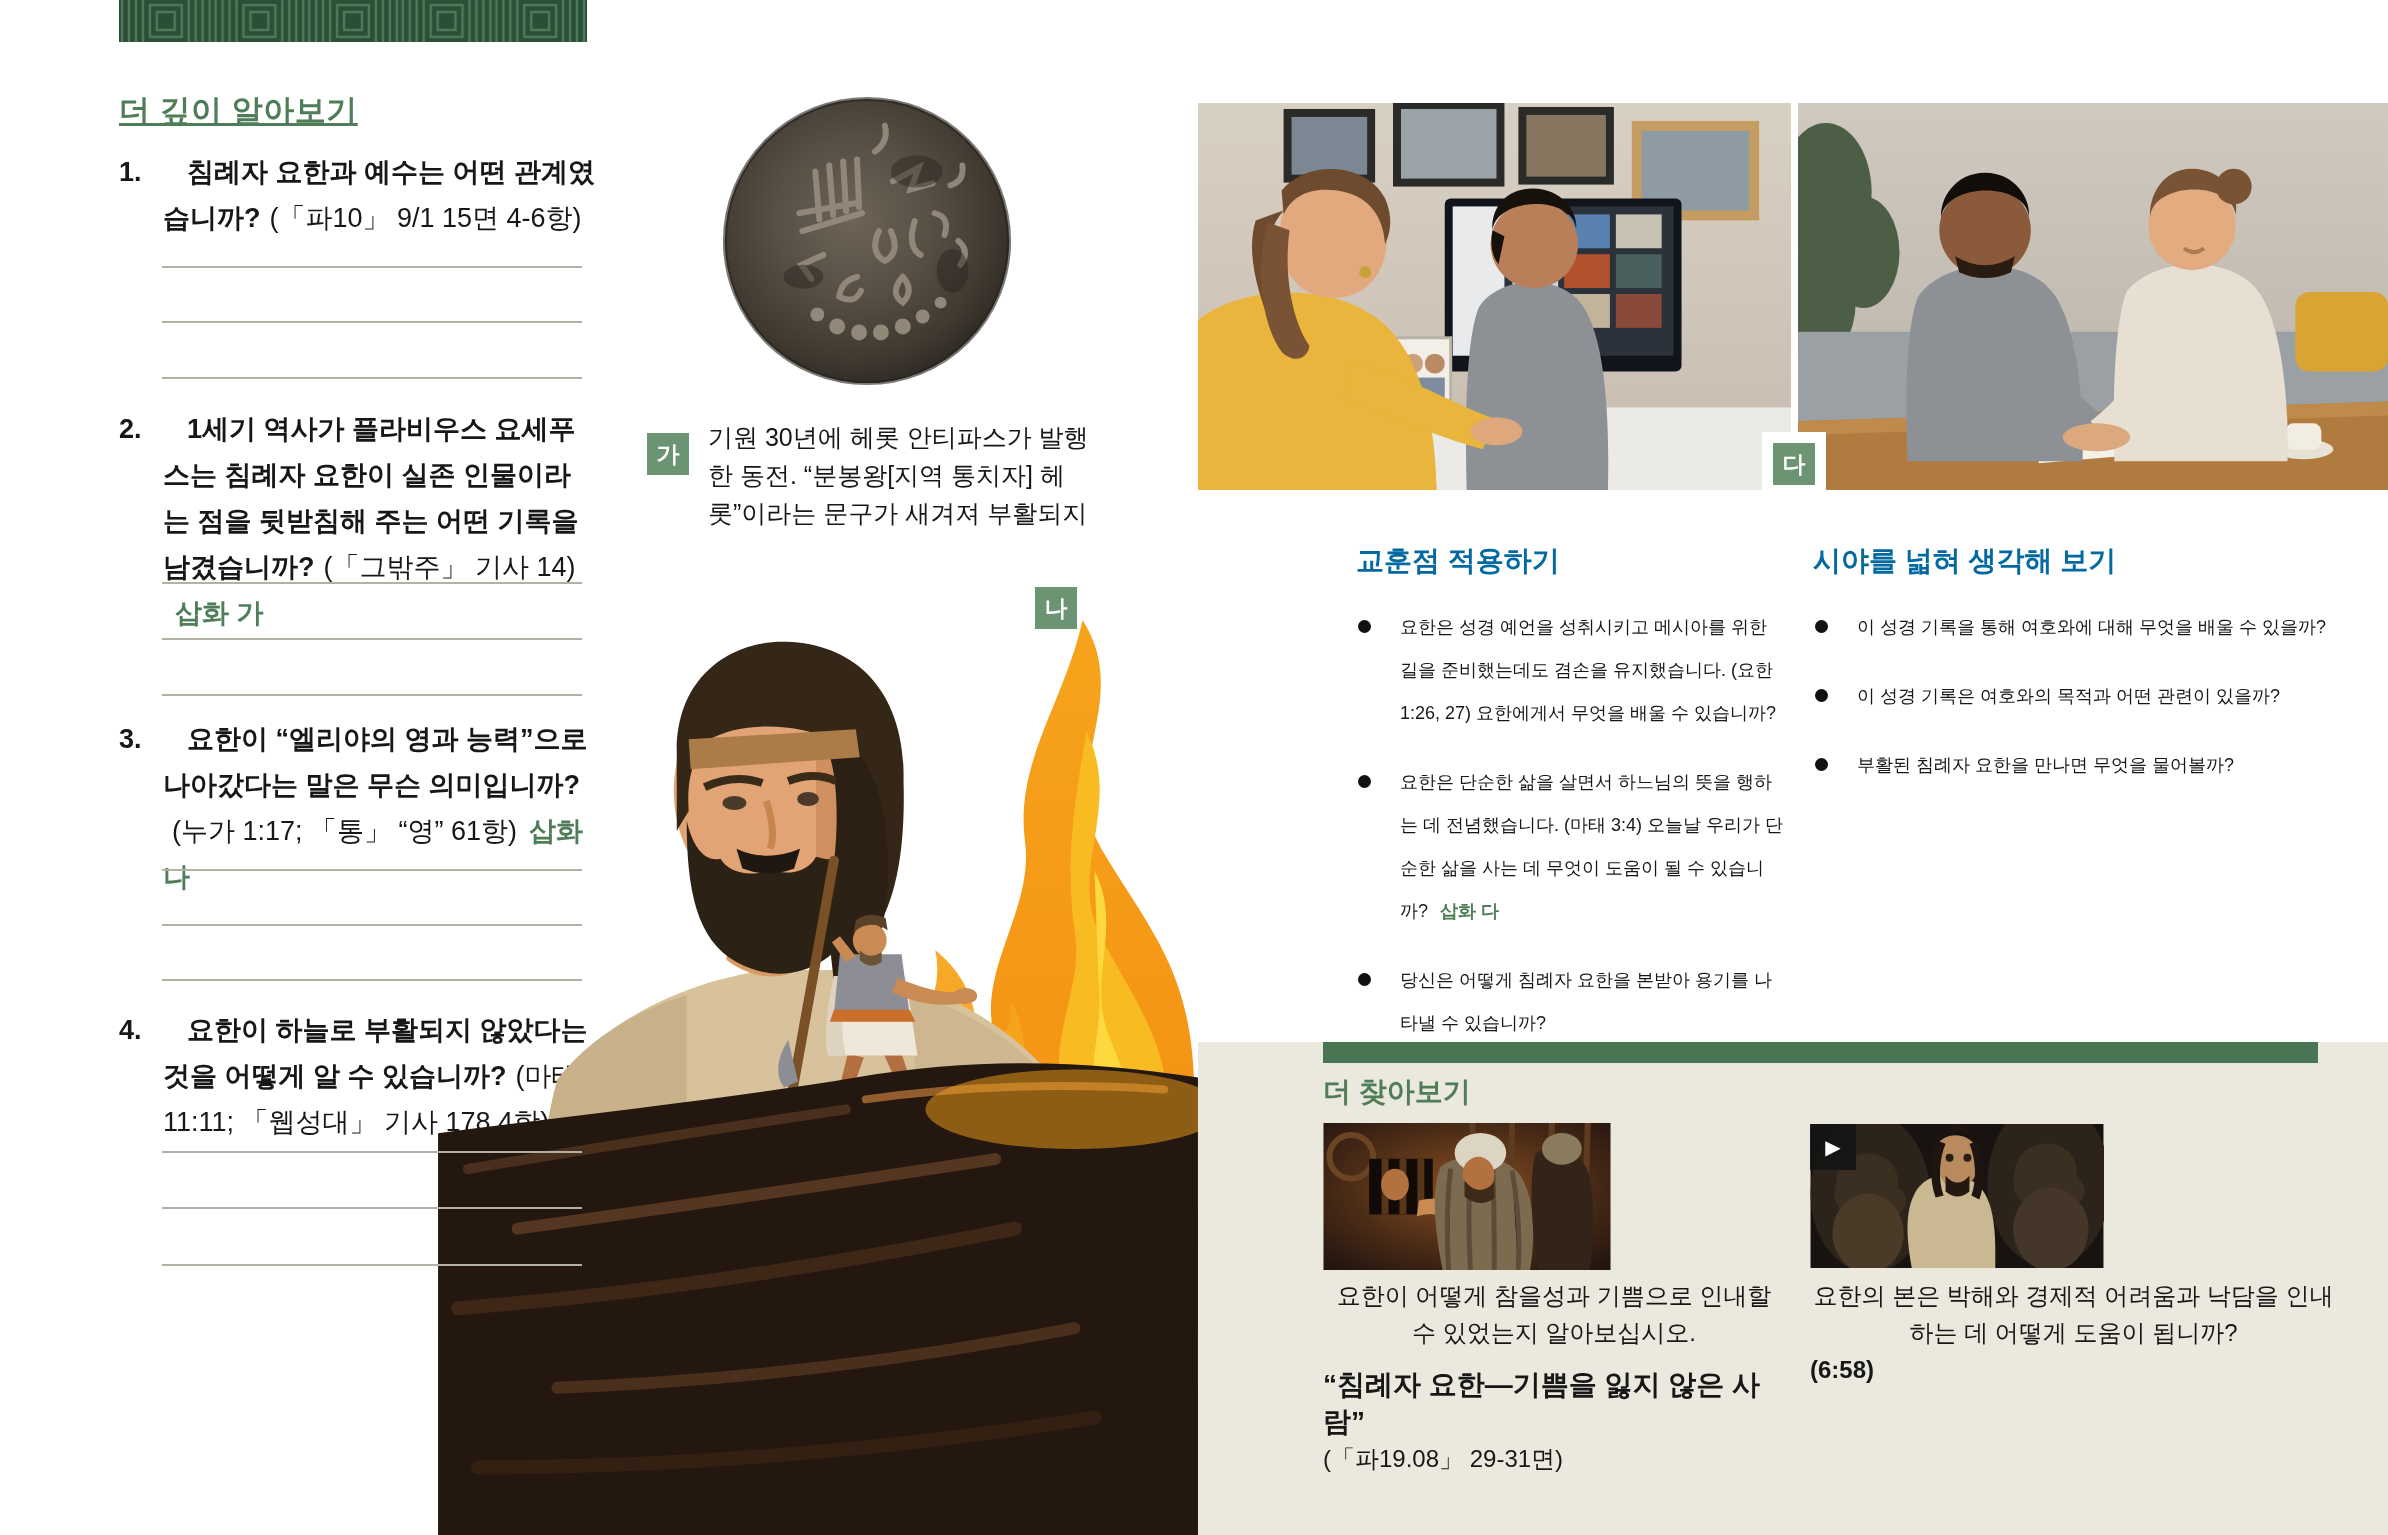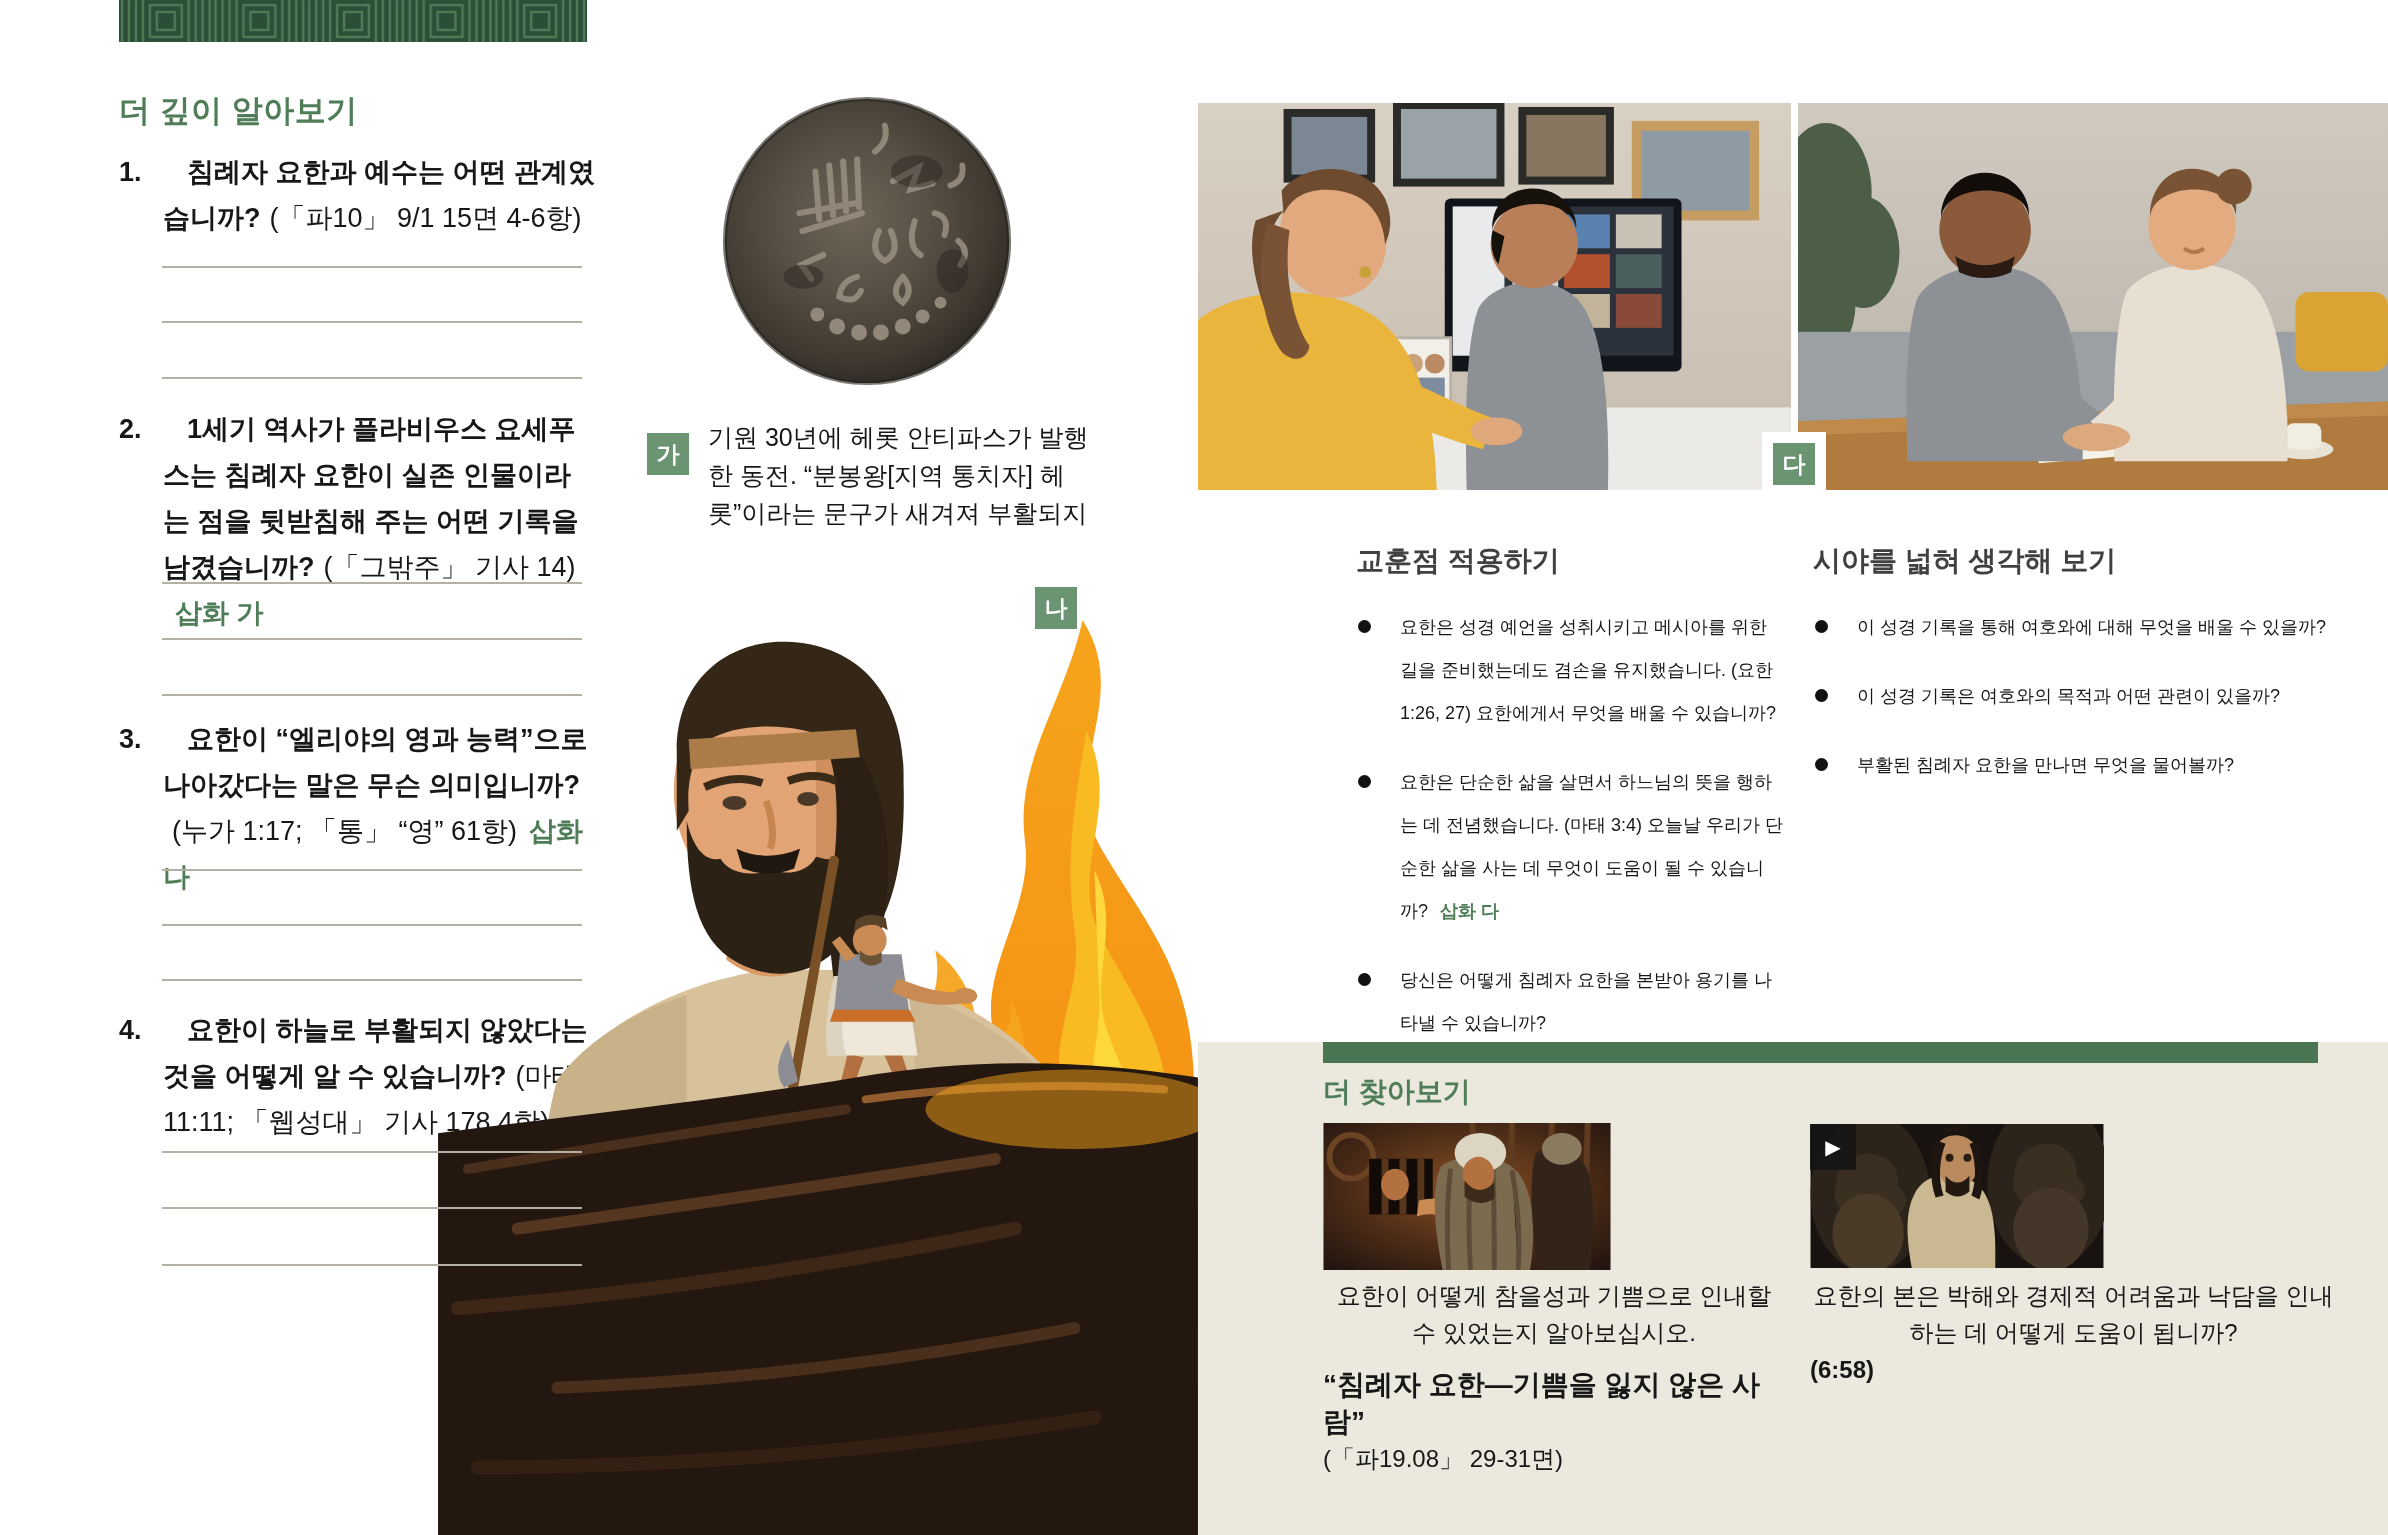--- a/index.html
+++ b/index.html
@@ -4,39 +4,39 @@
 <style>
   html,body{margin:0;padding:0;background:#ffffff;}
   .page{position:relative;width:2388px;height:1535px;background:#ffffff;overflow:hidden;
         font-family:"Liberation Sans","DejaVu Sans",sans-serif;color:#171717;}
   .abs{position:absolute;}
 
   
   .band{left:119px;top:0;width:468px;height:42px;}
 
   
-  .study-title{left:119px;top:90px;font-size:31px;font-weight:700;color:#4f7d58;letter-spacing:0.5px;}
+  .study-title{left:119px;top:90px;font-size:31px;font-weight:700;color:#4f7d58;letter-spacing:0.5px;text-decoration:underline;}
   .q{position:absolute;left:119px;width:476px;display:flex;font-size:27px;line-height:46px;}
   .qnum{width:44px;flex:none;font-weight:700;}
   .qtext{flex:1;}
   .qbold{font-weight:700;margin-left:24px;}
   .qref{margin-left:9px;text-align:center;}
   .qtag{margin-left:12px;font-weight:700;color:#4f7d58;}
   .ansline{position:absolute;left:162px;width:420px;height:0;border-top:2px solid #b4b0a6;z-index:5;}
 
   
   .glabel{display:flex;align-items:center;justify-content:center;width:42px;height:42px;
           background:#6b9473;color:#ffffff;font-size:23px;font-weight:700;z-index:6;}
   .glabel-frame{display:flex;align-items:center;justify-content:center;width:64px;height:64px;
           background:#ffffff;z-index:6;}
 
   .coin-caption{left:708px;top:418px;width:394px;font-size:25px;line-height:38px;}
 
   
-  .col-title{font-size:28px;font-weight:700;color:#404040;}
+  .col-title{font-size:28px;font-weight:700;color:#0369a1;}
   .bullets{margin:0;padding:0;list-style:none;}
   .bullets li{position:relative;padding-left:44px;margin-bottom:26px;font-size:18px;line-height:43px;}
   .dot{position:absolute;left:2px;top:14px;width:13px;height:13px;border-radius:50%;background:#111111;}
   .btag{margin-left:12px;font-weight:700;color:#4f7d58;}
 
   
   .panel{left:1198px;top:1042px;width:1190px;height:494px;background:#ebe8de;}
   .panel-bar{left:1323px;top:1042px;width:995px;height:21px;background:#4a7553;}
   .fm-title{left:1323px;top:1073px;font-size:28px;font-weight:700;color:#4f7d58;}
   .fm-desc{font-size:24px;line-height:37px;text-align:center;}

